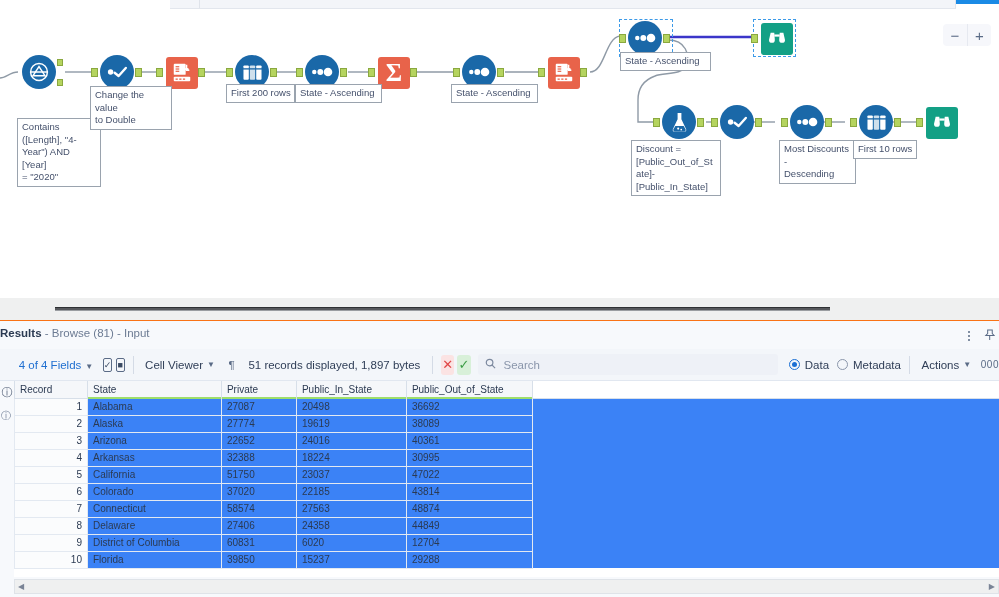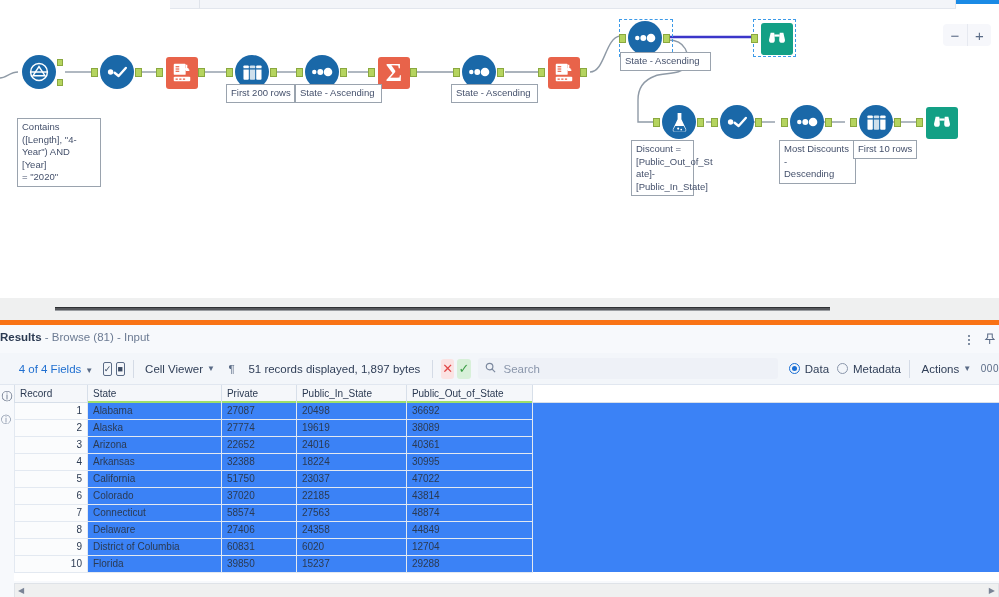--- a/index.html
+++ b/index.html
@@ -90,21 +90,21 @@
     background: #eff0f0;
   }
   .splitter .grip {
     position: absolute; left: 55px; top: 9px; width: 775px; height: 4px;
     background: #56585c; border-top: 1px solid #2e3033; border-bottom: 1px solid #9a9da1;
   }
 
   
   .results {
     position: absolute; left: 0; top: 320px; width: 999px; height: 277px;
-    background: #f7f9fc; border-top: 5px solid #f97316; text-decoration: underline;
+    background: #f7f9fc; border-top: 1px solid #f97316; text-decoration: underline;
   }
   .res-title {
     position: absolute; left: 0; top: 6px; height: 18px;
     font-size: 11.5px; color: #4a5870; white-space: nowrap;
   }
   .res-title b { color: #2b3a52; font-weight: bold; }
   .res-title span.sub { color: #6c7b93; }
 
   .res-title-icons {
     position: absolute; right: 4px; top: 6px; display: flex; gap: 10px;
@@ -478,30 +478,32 @@
         </div>
       </div>
       <div class="port in" style="left:-9px;top:12px;"></div>
     </div>
 
     <div class="anno" style="left:17px; top:108px; width:84px;">Contains
 ([Length], "4-
 Year") AND [Year]
 = "2020"</div>
 
+    <div class="anno" style="left:90px; top:76px; width:82px;">Change the value
+to Double</div>
 
     <div class="anno" style="left:226px; top:74px; width:69px;">First 200 rows</div>
 
     <div class="anno" style="left:295px; top:74px; width:87px;">State - Ascending</div>
 
     <div class="anno" style="left:451px; top:74px; width:87px;">State - Ascending</div>
 
     <div class="anno" style="left:620px; top:42px; width:91px;">State - Ascending</div>
 
-    <div class="anno" style="left:631px; top:130px; width:63px;">Discount =
+    <div class="anno" style="left:631px; top:130px; width:90px;">Discount =
 [Public_Out_of_St
 ate]-
 [Public_In_State]</div>
 
     <div class="anno" style="left:779px; top:130px; width:77px;">Most Discounts -
 Descending</div>
 
     <div class="anno" style="left:853px; top:130px; width:64px;">First 10 rows</div>
   </div>
 

